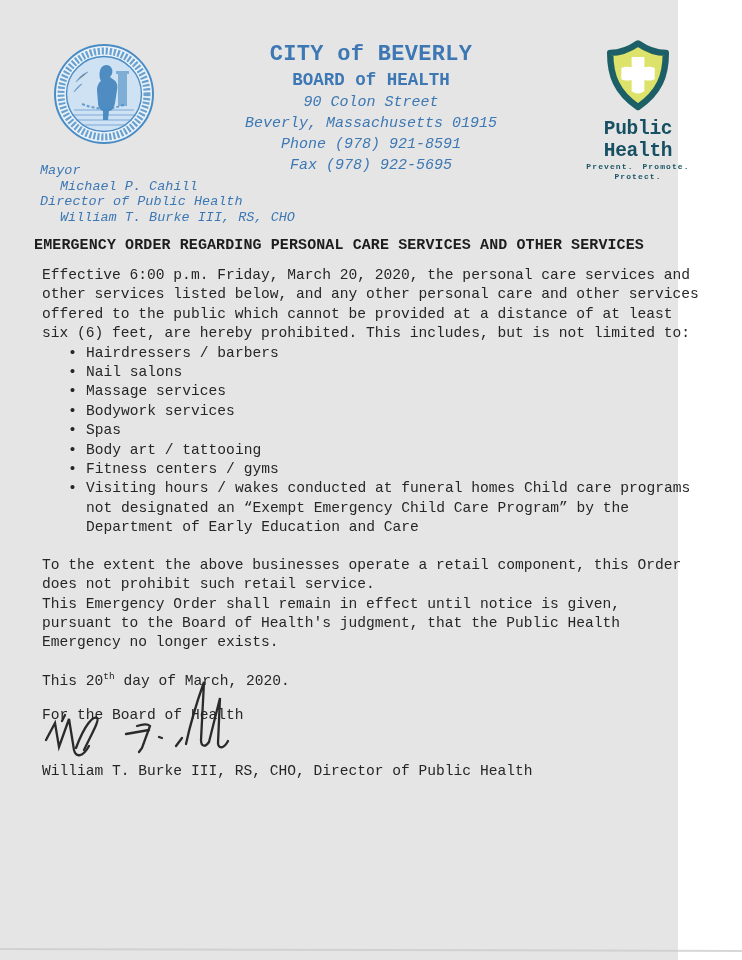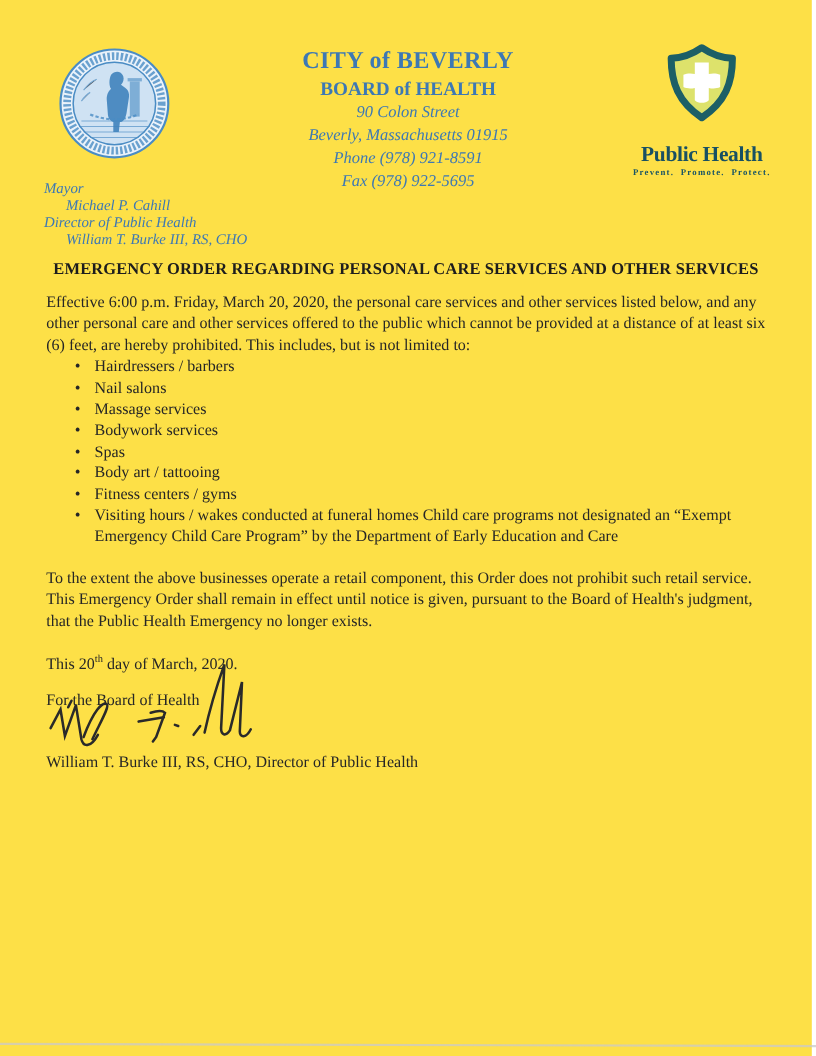--- a/index.html
+++ b/index.html
@@ -1,31 +1,31 @@
 <!DOCTYPE html>
 <html><head>
 <meta charset="utf-8">
 <style>
   * { margin: 0; padding: 0; box-sizing: border-box; }
   html, body { width: 742px; height: 960px; background: #ffffff; overflow: hidden; }
   body { font-family: "Liberation Serif", "DejaVu Serif", serif; color: #262626; }
 
-  .page { position: relative; width: 738px; height: 960px; background: #fde047; }
+  .page { position: relative; width: 678px; height: 960px; background: #e5e5e5; font-family: Liberation Mono, monospace; }
 
   
   .seal { position: absolute; left: 52px; top: 42px; width: 104px; height: 104px; }
 
   .letterhead { position: absolute; left: 211px; top: 42px; width: 320px; text-align: center; color: #3d78b4; }
   .lh-city   { font-size: 22px; font-weight: bold; letter-spacing: 0.3px; line-height: 26px; }
   .lh-board  { font-size: 17.5px; font-weight: bold; line-height: 24px; }
   .lh-addr   { font-size: 15px; font-style: italic; line-height: 21px; }
 
   .ph-logo { position: absolute; left: 568px; top: 38px; width: 140px; text-align: center; }
   .ph-shield { width: 70px; height: 76px; display: block; margin: 0 auto; }
-  .ph-name { font-size: 19.5px; font-weight: bold; color: #185063; letter-spacing: -0.3px; line-height: 22px; margin-top: 16px; }
+  .ph-name { font-size: 19.5px; font-weight: bold; color: #185063; letter-spacing: -0.3px; line-height: 22px; margin-top: 4px; }
   .ph-tag  { font-size: 8px; font-weight: bold; color: #1a5565; letter-spacing: 1.1px; word-spacing: 3px; line-height: 10px; }
 
   .officials { position: absolute; left: 40px; top: 163px; color: #3d78b4; font-style: italic; font-size: 13.5px; line-height: 15.5px; }
   .officials .indent { padding-left: 20px; }
 
   
   .doc-title { position: absolute; left: 0; right: 0; top: 237px; text-align: center;
                font-weight: bold; font-size: 15px; letter-spacing: 0.1px; color: #1d1d1d; }
 
   .content { position: absolute; left: 42px; top: 266px; width: 660px;

